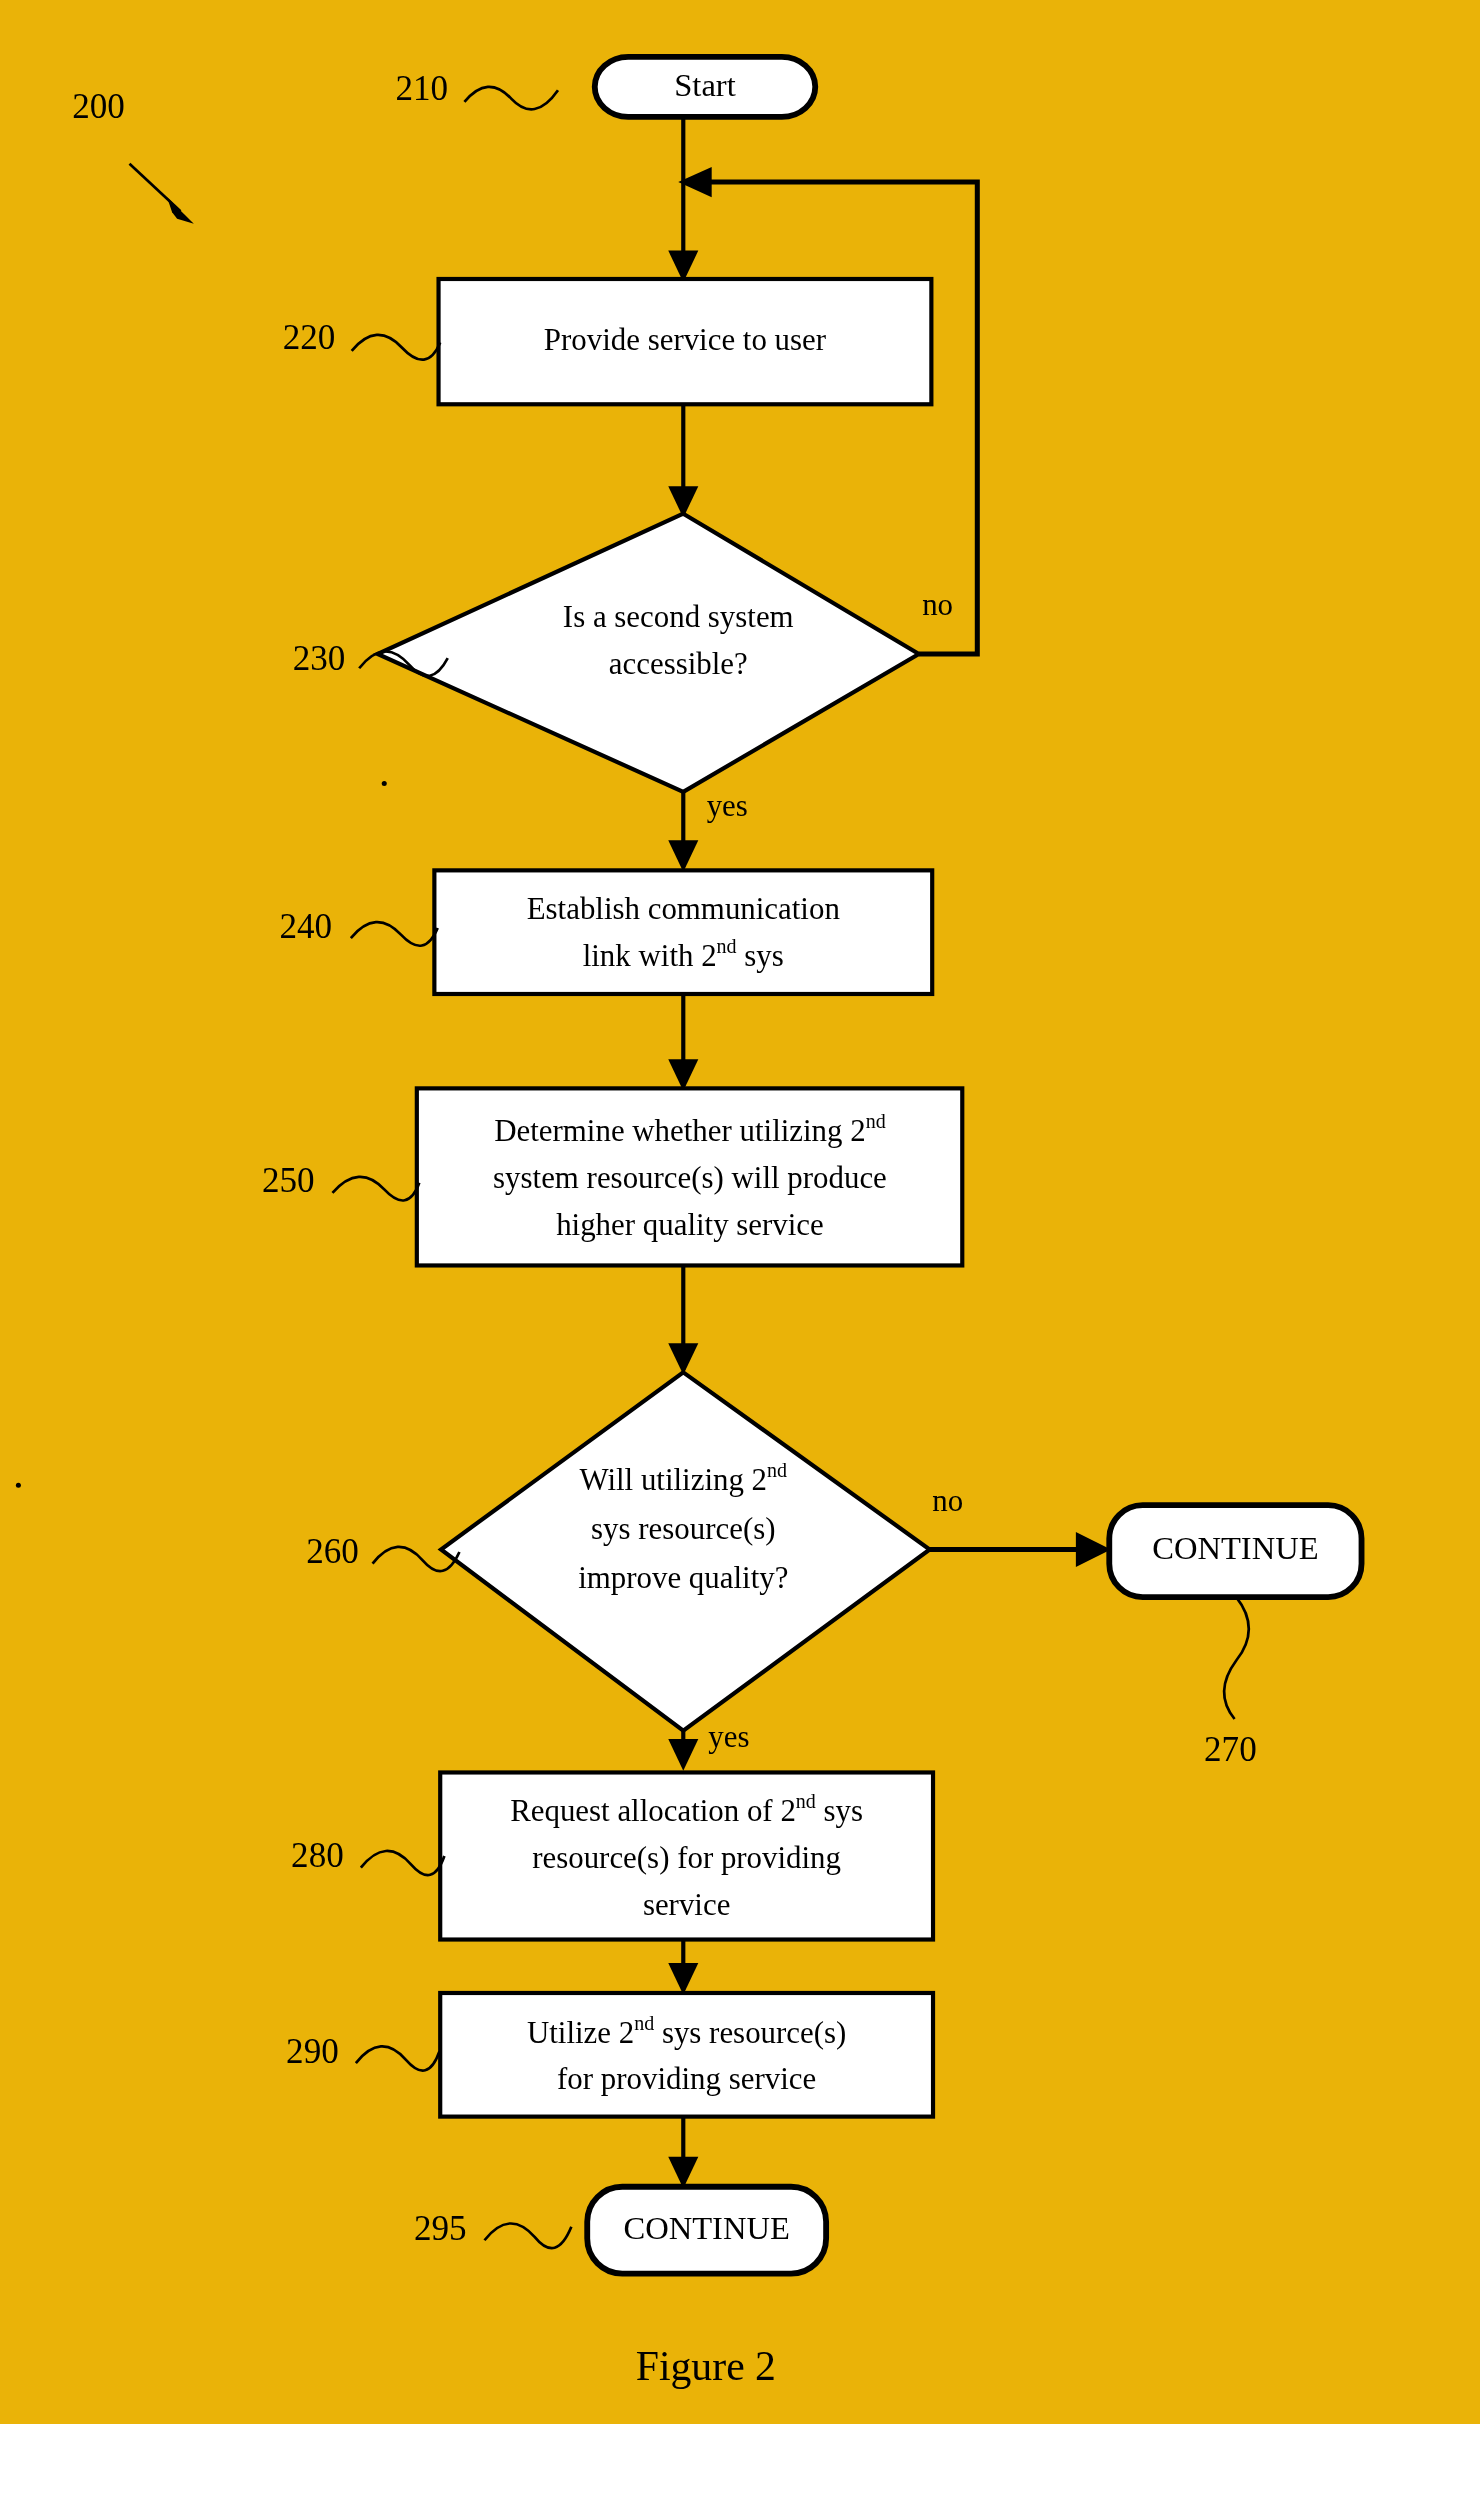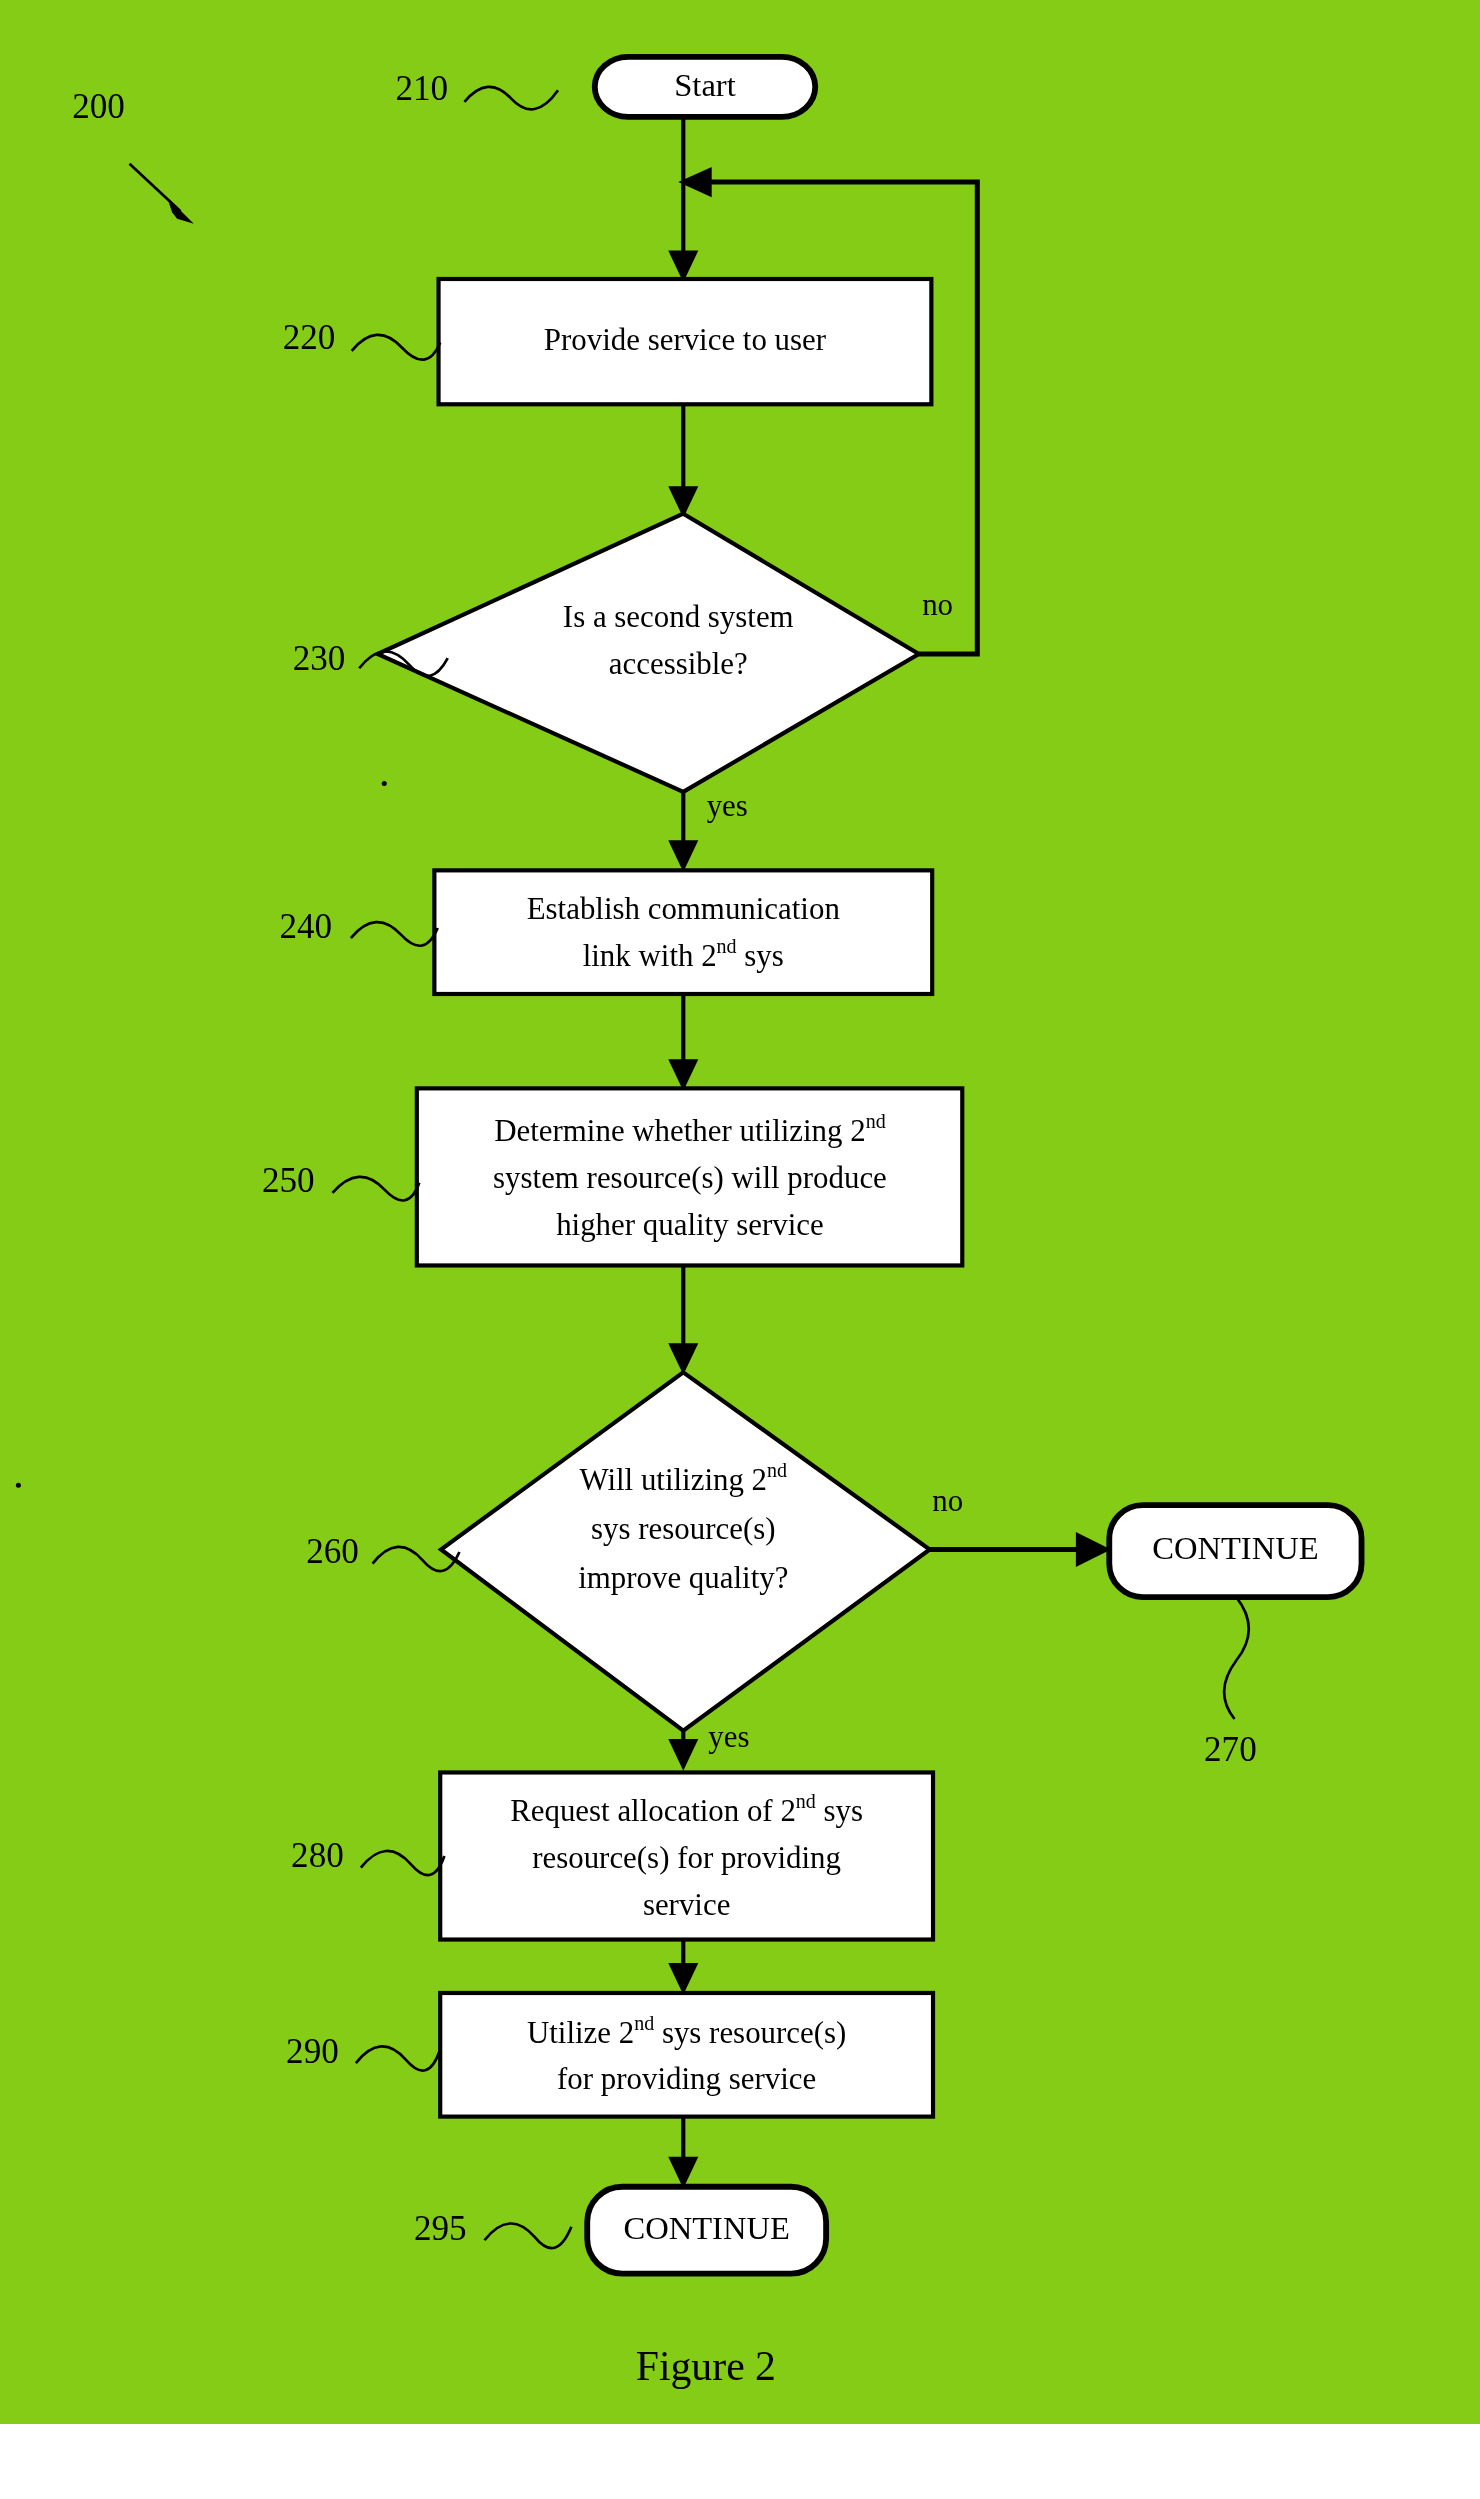--- a/index.html
+++ b/index.html
@@ -9,21 +9,21 @@
     background: #ffffff;
   }
   body {
     font-family: "Liberation Serif", "DejaVu Serif", serif;
     color: #000000;
   }
   #page {
     position: relative;
     width: 1481px;
     height: 2424px;
-    background: #84cc16;
+    background: #eab308;
     overflow: hidden;
   }
   #figure-svg {
     position: absolute;
     left: 0;
     top: 0;
     width: 1481px;
     height: 2500px;
     display: block;
   }

